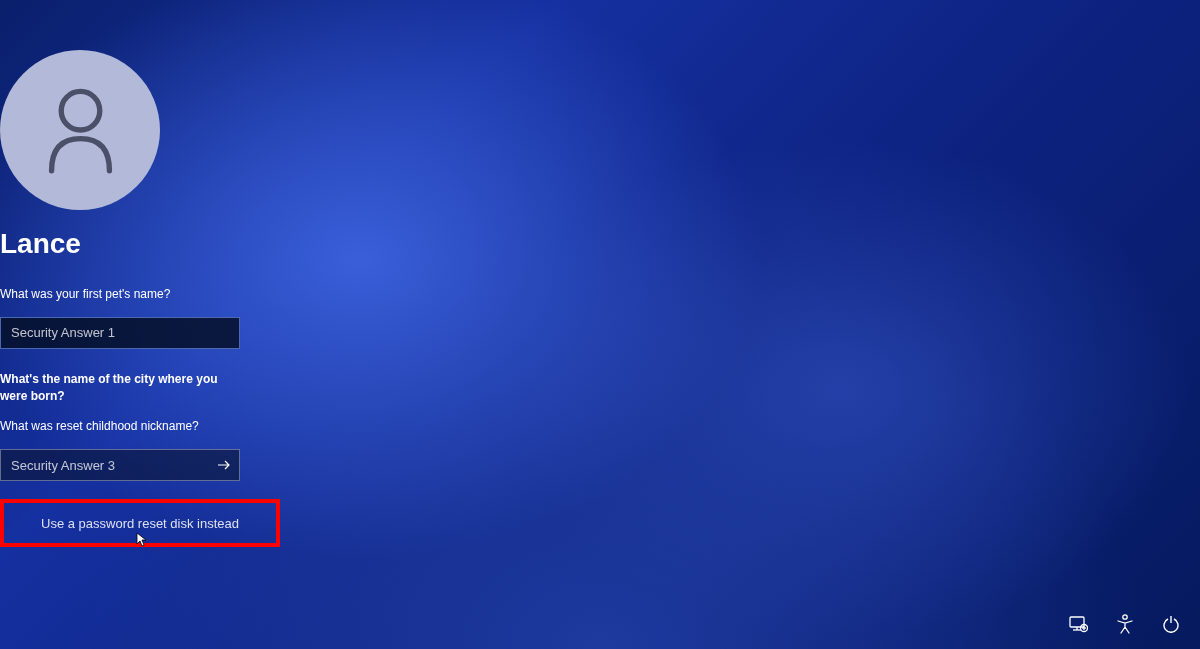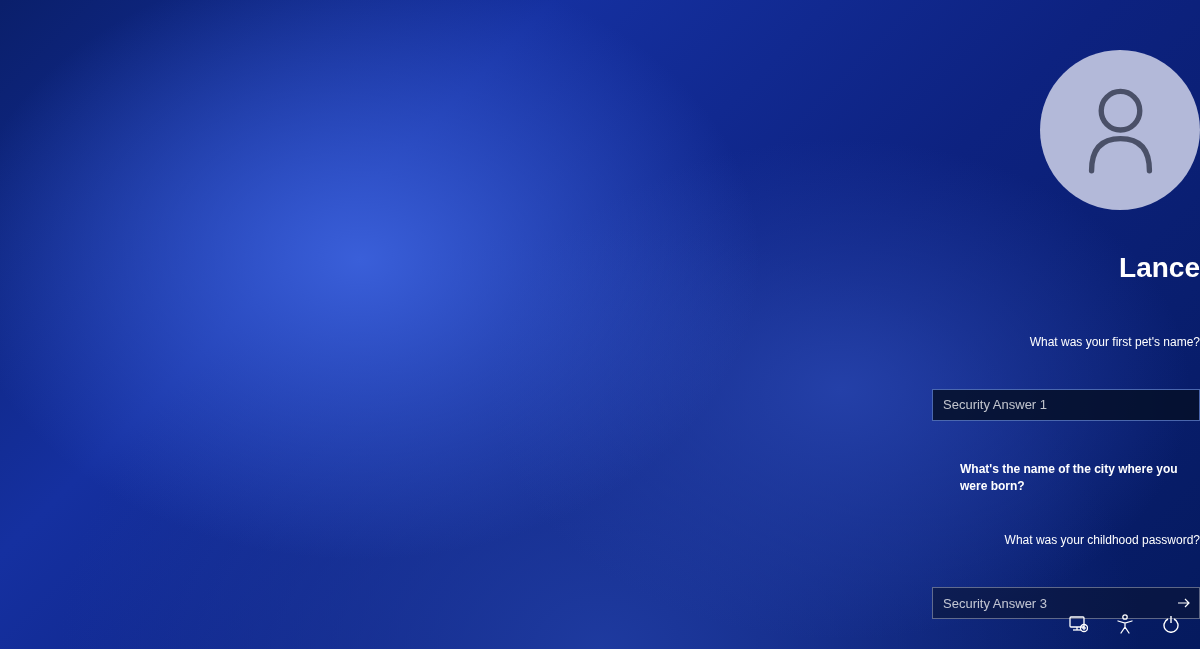--- a/index.html
+++ b/index.html
@@ -16,23 +16,22 @@
       position: relative;
       background: radial-gradient(ellipse 800px 600px at 30% 40%, #3a5fd9 0%, transparent 50%),
                   radial-gradient(ellipse 700px 500px at 70% 60%, #2440a8 0%, transparent 50%),
                   radial-gradient(ellipse 900px 700px at 50% 100%, #1e3a9f 0%, transparent 60%),
                   linear-gradient(135deg, #0a1f6b 0%, #1530a0 30%, #0d2280 60%, #051a5e 100%);
     }
     
     .content {
       display: flex;
       flex-direction: column;
-      align-items: flex-end;
+      align-items: flex-start;
       padding-top: 50px;
-      gap: 24px;
     }
     
     .avatar {
       width: 160px;
       height: 160px;
       border-radius: 50%;
       background: #b3b9d9;
       display: flex;
       align-items: center;
       justify-content: center;
@@ -62,22 +61,22 @@
     }
     
     .question-left {
       text-align: left;
       width: 240px;
       font-weight: bold;
     }
     
     .input-wrapper {
       position: relative;
-      width: 268px;
-      margin-bottom: 16px;
+      width: 240px;
+      margin-bottom: 22px;
     }
     
     .security-input {
       width: 100%;
       height: 32px;
       background: rgba(10, 20, 50, 0.6);
       border: 1px solid rgba(255, 255, 255, 0.35);
       color: #ffffff;
       padding: 0 10px;
       font-size: 13px;
@@ -167,30 +166,36 @@
 
   <div class="username">Lance</div>
 
   <div class="question">What was your first pet's name?</div>
   <div class="input-wrapper">
     <input type="text" class="security-input focused" placeholder="Security Answer 1" style="">
   </div>
 
   <div class="question question-left">What's the name of the city where you were born?</div>
 
-  <div class="question">What was your childhood password?</div>
+  <div class="question">What was reset childhood nickname?</div>
   <div class="input-wrapper">
     <input type="text" class="security-input input-with-arrow" placeholder="Security Answer 3" style="">
     <div class="arrow-btn">
       <svg width="18" height="18" viewBox="0 0 18 18">
         <path d="M 3 9 L 14 9 M 10 5 L 14 9 L 10 13" fill="none" stroke="#ffffff" stroke-width="1.2"></path>
       </svg>
     </div>
   </div>
 
+  <div class="reset-link-wrapper">
+    <div class="reset-link">Use a password reset disk instead</div>
+    <svg class="cursor-pointer" width="16" height="20" viewBox="0 0 16 20">
+      <path d="M 5 2 L 5 13 L 8 10 L 10 15 L 12 14 L 10 9 L 14 9 Z" fill="#ffffff" stroke="#000000" stroke-width="0.8"></path>
+    </svg>
+  </div>
 
 </div>
 
 <div class="bottom-bar">
   <div class="bottom-icon">
     <svg width="20" height="18" viewBox="0 0 20 18">
       <rect x="2" y="2" width="14" height="10" rx="1" fill="none" stroke="#ffffff" stroke-width="1.3"></rect>
       <line x1="9" y1="12" x2="9" y2="15" stroke="#ffffff" stroke-width="1.3"></line>
       <line x1="5" y1="15" x2="13" y2="15" stroke="#ffffff" stroke-width="1.3"></line>
       <circle cx="16" cy="13" r="3.5" fill="none" stroke="#ffffff" stroke-width="1.3"></circle>

